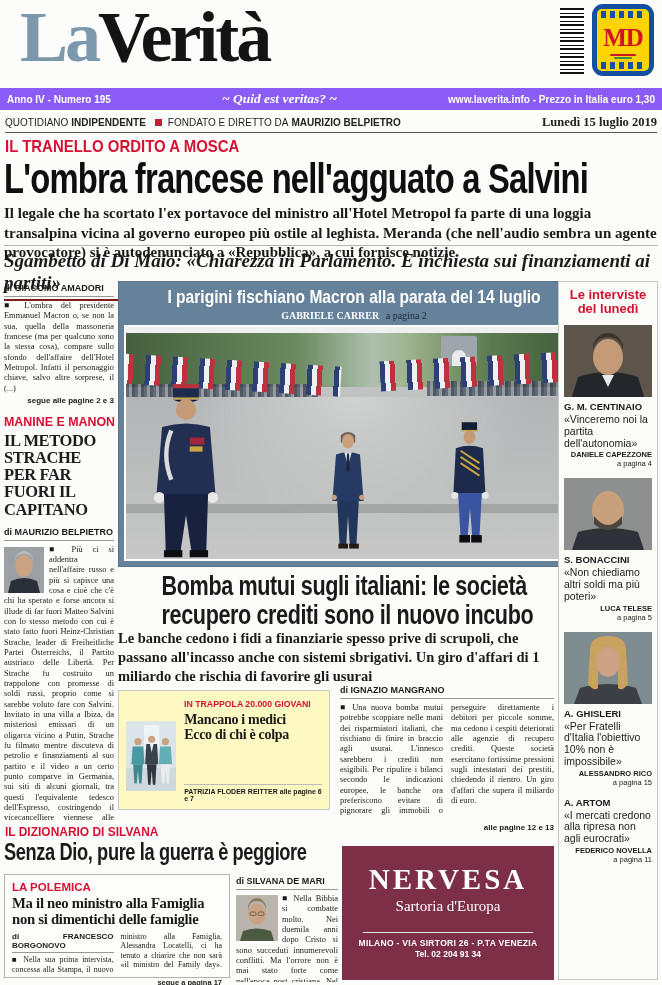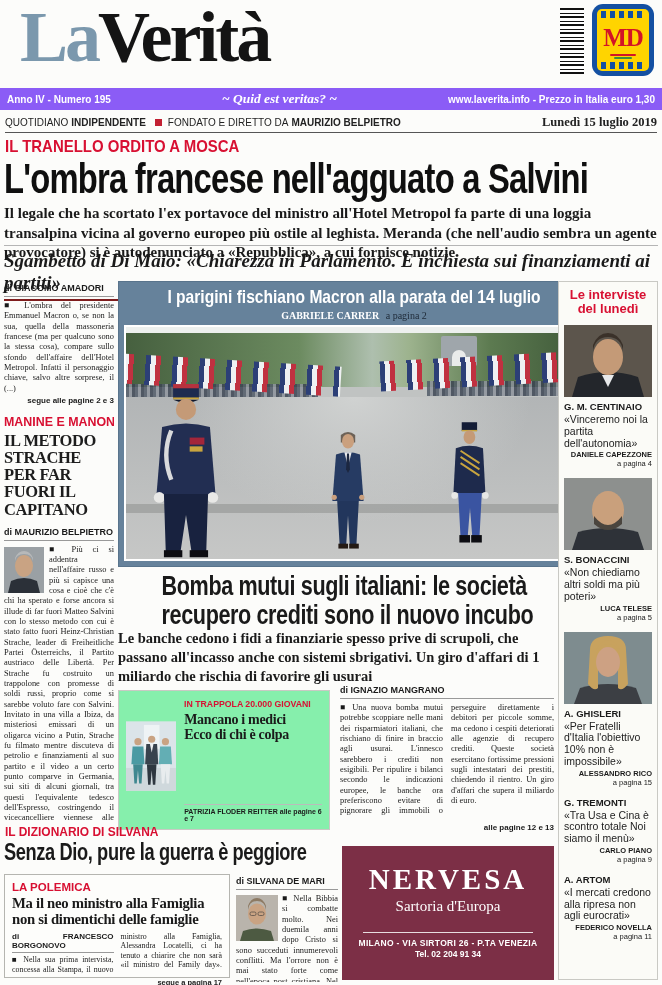--- a/index.html
+++ b/index.html
@@ -82,21 +82,21 @@
   .fig{position:absolute;}
   .fig-left{left:14px;bottom:0;height:176px;width:92px;}
   .fig-macron{left:198px;bottom:8px;height:122px;width:48px;}
   .fig-right{left:318px;bottom:14px;height:124px;width:52px;}
 
   .bomba{position:absolute;left:0;top:291px;width:436px;}
   .h2c{font-family:"Liberation Sans",sans-serif;font-weight:bold;font-size:27px;line-height:1.06;text-align:center;
        white-space:nowrap;letter-spacing:-.5px;transform:scaleX(.8);}
   .bomba-deck{font-weight:bold;font-size:14.5px;line-height:1.32;}
 
-  .medici-box{position:absolute;left:0;top:409px;width:212px;height:140px;background:#86efac;border:1px solid #c9c9c4;
+  .medici-box{position:absolute;left:0;top:409px;width:212px;height:120px;background:#fef9c3;border:1px solid #c9c9c4;
               box-sizing:border-box;padding:7px;display:flex;gap:8px;justify-content:flex-end;}
   .medici-right{flex:1;display:flex;flex-direction:column;}
   .kicker3{color:#d81032;font-family:"Liberation Sans",sans-serif;font-weight:bold;font-size:9.5px;white-space:nowrap;
            transform:scaleX(.92);transform-origin:0 50%;margin-bottom:3px;}
   .medici-h{font-weight:bold;font-size:14px;line-height:1.1;letter-spacing:-.3px;white-space:nowrap;}
   .medici-by{margin-top:auto;border-top:1px solid #bbb;padding-top:3px;font-family:"Liberation Sans",sans-serif;
              font-size:7px;font-weight:bold;}
   .medici-by .pg{font-weight:bold;}
 
   .mangrano{position:absolute;left:222px;top:402px;width:214px;}
@@ -389,26 +389,20 @@
         <path d="M26 18 Q26 4 44 4 Q62 4 62 18 L64 52 Q58 60 54 56 L54 26 L34 26 L34 56 Q30 60 24 52 Z" fill="#c8a25e"></path>
         <ellipse cx="44" cy="30" rx="12" ry="15" fill="#cda183"></ellipse>
         <path d="M32 24 Q34 12 44 12 Q54 12 56 24 L56 18 Q51 8 44 8 Q37 8 32 18 Z" fill="#c8a25e"></path>
       </svg>
       <div class="sb-name">A. GHISLERI</div>
       <div class="sb-quote">«Per Fratelli d'Italia l'obiettivo 10% non è impossibile»</div>
       <div class="sb-author">ALESSANDRO RICO</div>
       <div class="sb-page">a pagina 15</div>
     </div>
 
-    <div class="sb-item">
-      <div class="sb-name">G. TREMONTI</div>
-      <div class="sb-quote">«Tra Usa e Cina è scontro totale Noi siamo il menù»</div>
-      <div class="sb-author">CARLO PIANO</div>
-      <div class="sb-page">a pagina 9</div>
-    </div>
 
     <div class="sb-item">
       <div class="sb-name">A. ARTOM</div>
       <div class="sb-quote">«I mercati credono alla ripresa non agli eurocrati»</div>
       <div class="sb-author">FEDERICO NOVELLA</div>
       <div class="sb-page">a pagina 11</div>
     </div>
   </div>
 
 </div>

